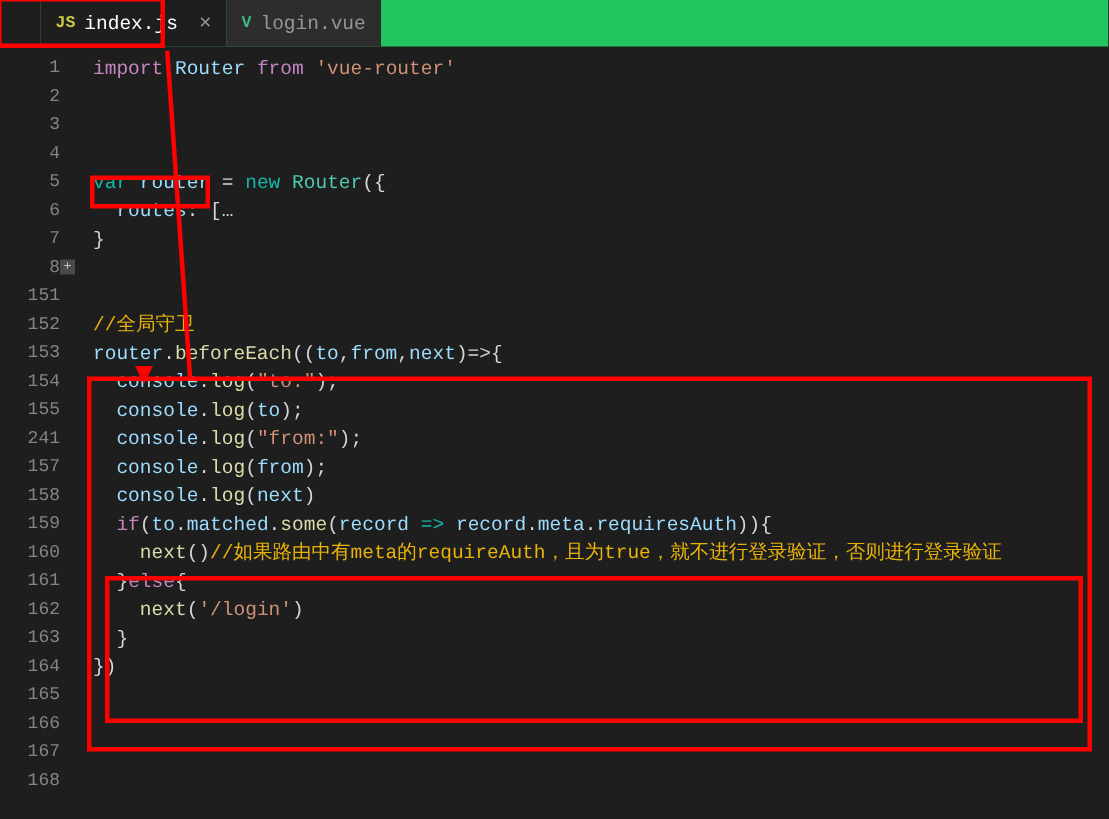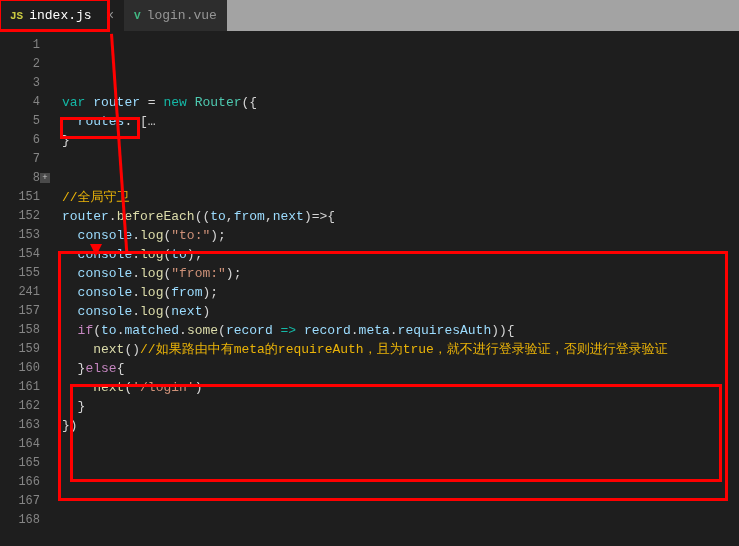--- a/index.html
+++ b/index.html
@@ -11,23 +11,24 @@
       background: #1e1e1e;
       font-family: Consolas, 'Courier New', monospace;
       font-size: 13px;
       color: #d4d4d4;
       width: 739px;
       height: 546px;
       overflow: hidden;
     }
     .tabs {
       display: flex;
-      background: #a3a3a3;
+      background: #22c55e;
       height: 32px;
       border-bottom: 1px solid #1e1e1e;
+      margin-left: 27px;
     }
     .tab {
       display: flex;
       align-items: center;
       padding: 0 10px;
       height: 100%;
       background: #2d2d2d;
       color: #969696;
       cursor: pointer;
       gap: 6px;
@@ -204,20 +205,21 @@
       <div class="line-num">161</div>
       <div class="line-num">162</div>
       <div class="line-num">163</div>
       <div class="line-num">164</div>
       <div class="line-num">165</div>
       <div class="line-num">166</div>
       <div class="line-num">167</div>
       <div class="line-num">168</div>
     </div>
   <div class="code" id="code">
+      <div class="line"><span class="kw2">import</span> <span class="var">Router</span> <span class="kw2">from</span> <span class="str">'vue-router'</span></div>
       <div class="line"></div>
       <div class="line"></div>
       <div class="line"></div>
       <div class="line"><span class="kw">var</span> <span class="var">router</span> <span class="op">=</span> <span class="kw">new</span> <span class="cls">Router</span><span class="pun">({</span></div>
       <div class="line">  <span class="var">routes</span><span class="pun">: [</span><span class="pun">…</span></div>
       <div class="line"><span class="pun">}</span></div>
       <div class="line"></div>
       <div class="line"></div>
       <div class="line"><span class="cmt">//全局守卫</span></div>
       <div class="line"><span class="var">router</span><span class="pun">.</span><span class="fn">beforeEach</span><span class="pun">((</span><span class="var">to</span><span class="pun">,</span><span class="var">from</span><span class="pun">,</span><span class="var">next</span><span class="pun">)=&gt;{</span></div>

